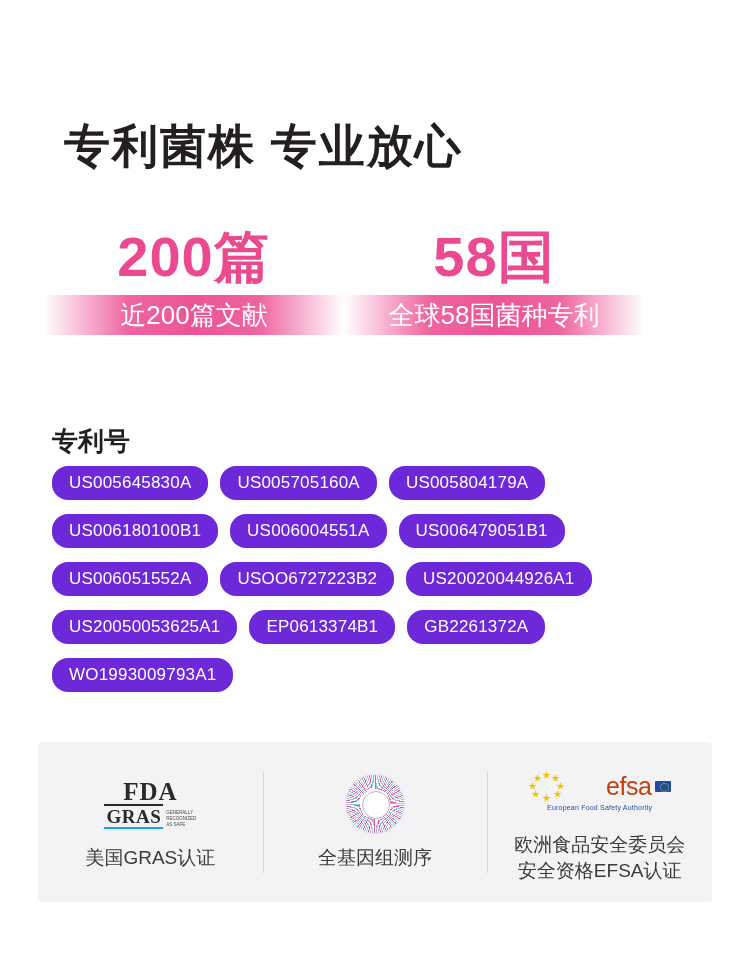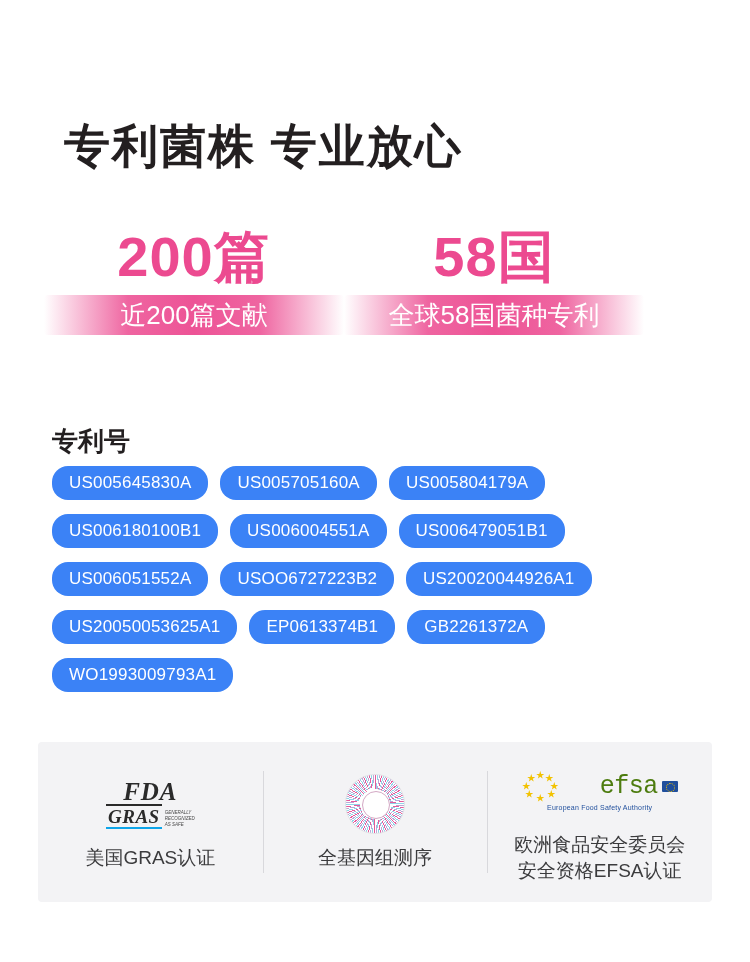--- a/index.html
+++ b/index.html
@@ -81,21 +81,21 @@
   .chips {
     position: absolute;
     left: 52px;
     top: 466px;
     width: 660px;
     display: flex;
     flex-wrap: wrap;
     gap: 14px 12px;
   }
   .chip {
-    background: #3b82f6;
+    background: #6d28d9;
     color: #ffffff;
     font-size: 17px;
     border-radius: 16px;
     padding: 8px 17px 9px 17px;
     line-height: 1;
     white-space: nowrap;
     letter-spacing: 0.2px;
   }
 
   
@@ -142,21 +142,20 @@
     line-height: 1.35;
     white-space: pre-line;
   }
 
   
   .fda-logo {
     display: flex;
     flex-direction: column;
     align-items: center;
     line-height: 1;
-    font-style: italic;
   }
   .fda-top {
     font-family: "Liberation Serif", serif;
     font-size: 25px;
     font-weight: bold;
     color: #2a2a2a;
     letter-spacing: 1px;
   }
   .fda-mid {
     display: flex;
@@ -223,23 +222,23 @@
     width: 34px;
     height: 30px;
   }
   .efsa-stars span {
     position: absolute;
     color: #f2c200;
     font-size: 9px;
     line-height: 1;
   }
   .efsa-word {
-    font-family: Liberation Mono, monospace;
+    font-family: Liberation Sans, sans-serif;
     font-size: 25px;
-    color: #4d7c0f;
+    color: #c2410c;
     letter-spacing: -0.5px;
     margin-left: 40px;
   }
   .efsa-flag {
     width: 16px;
     height: 11px;
     background: #1f4e9c;
     position: relative;
     border-radius: 1px;
   }

